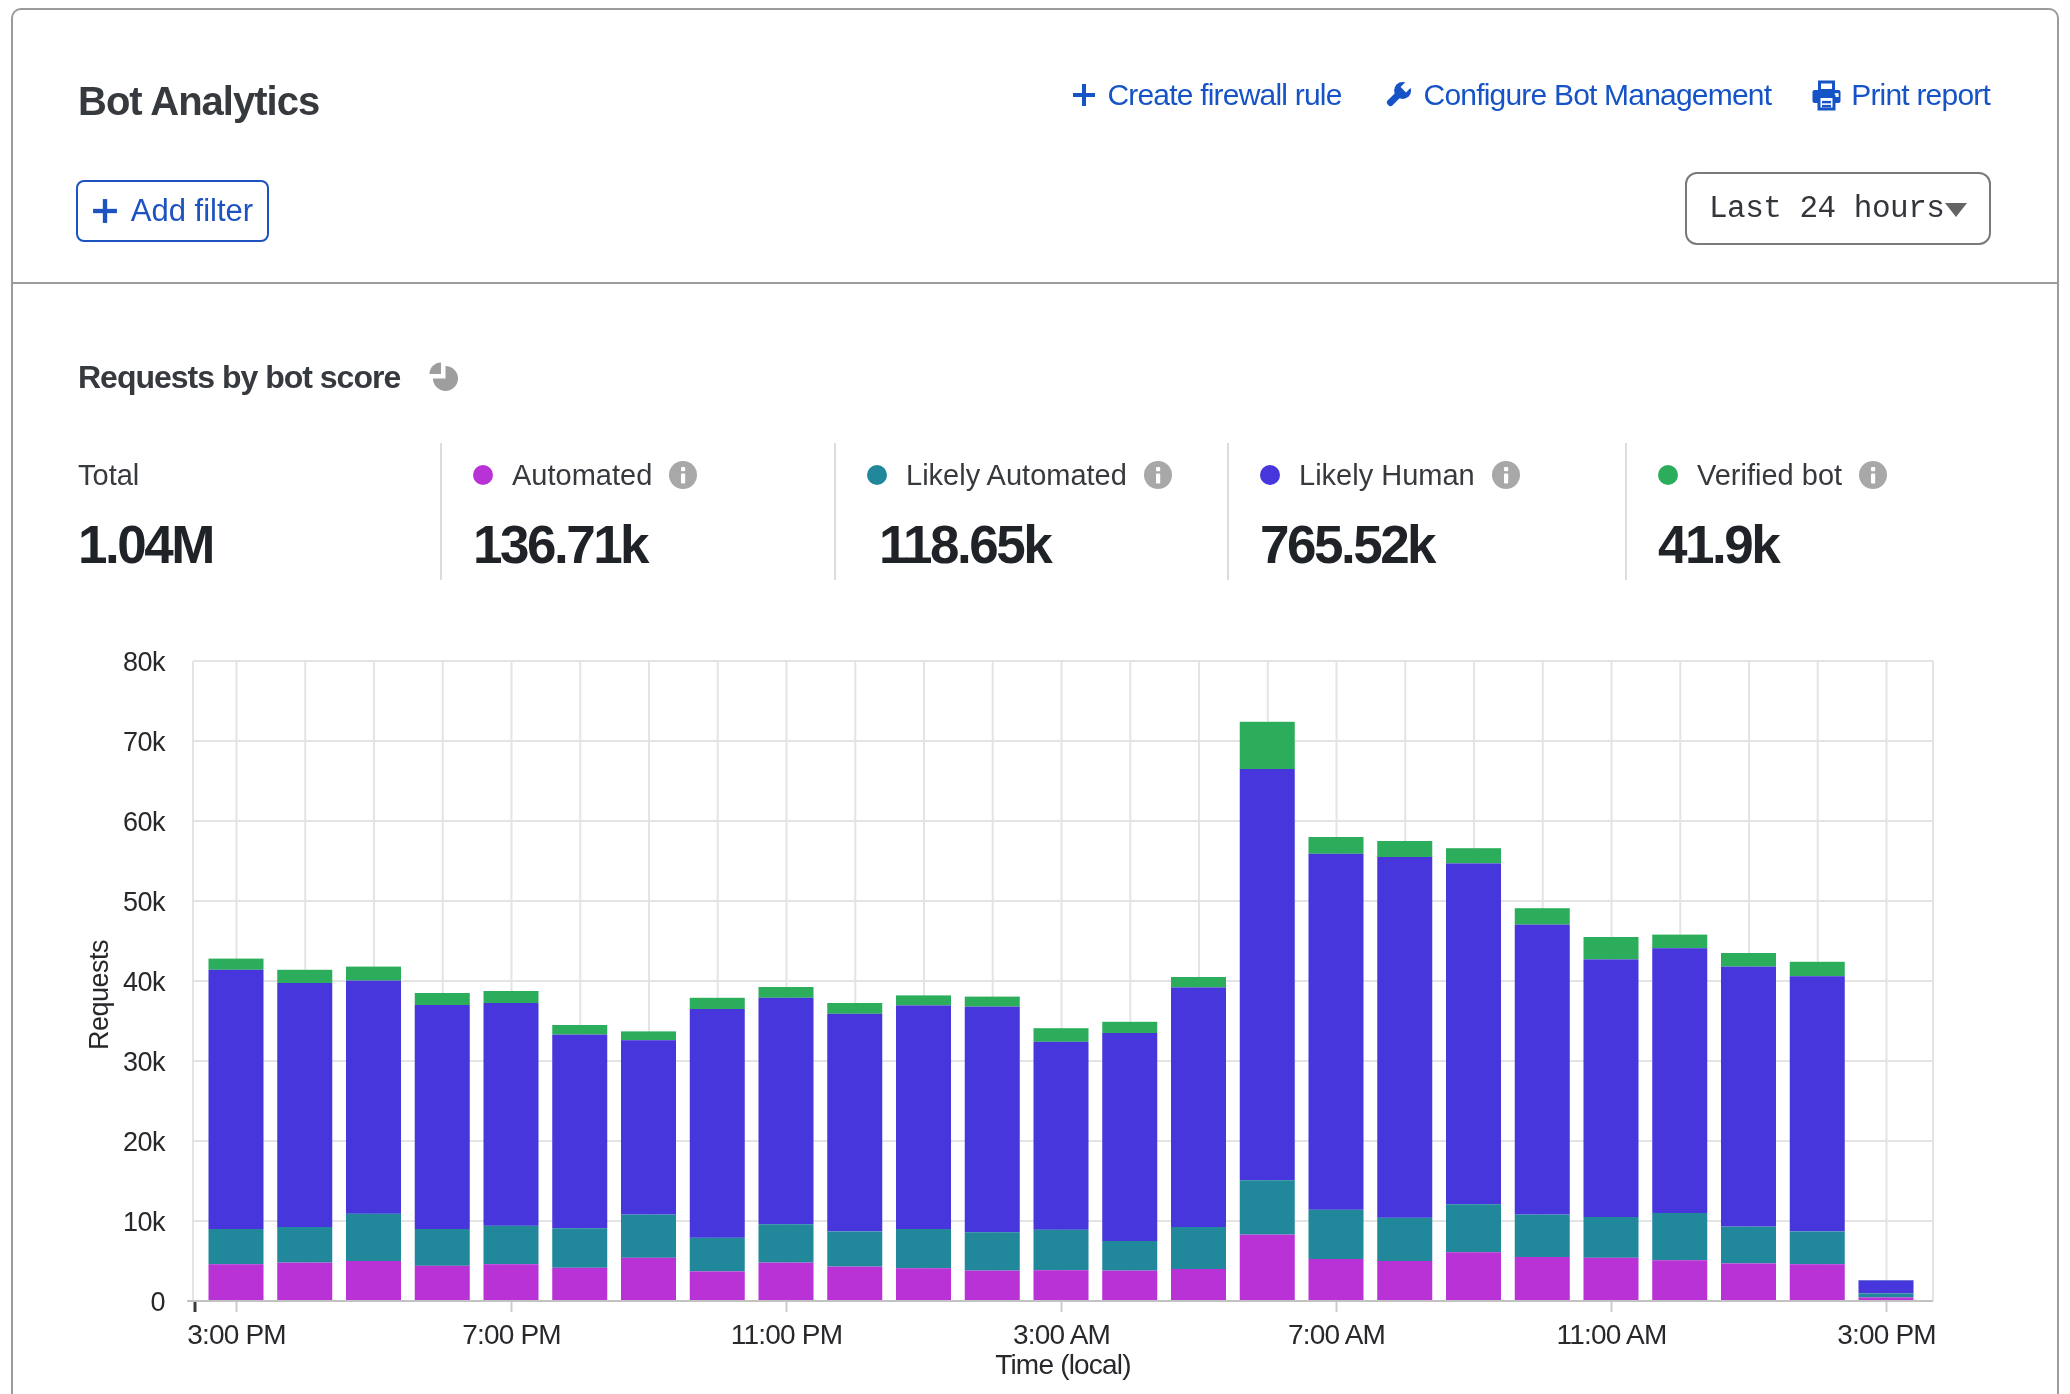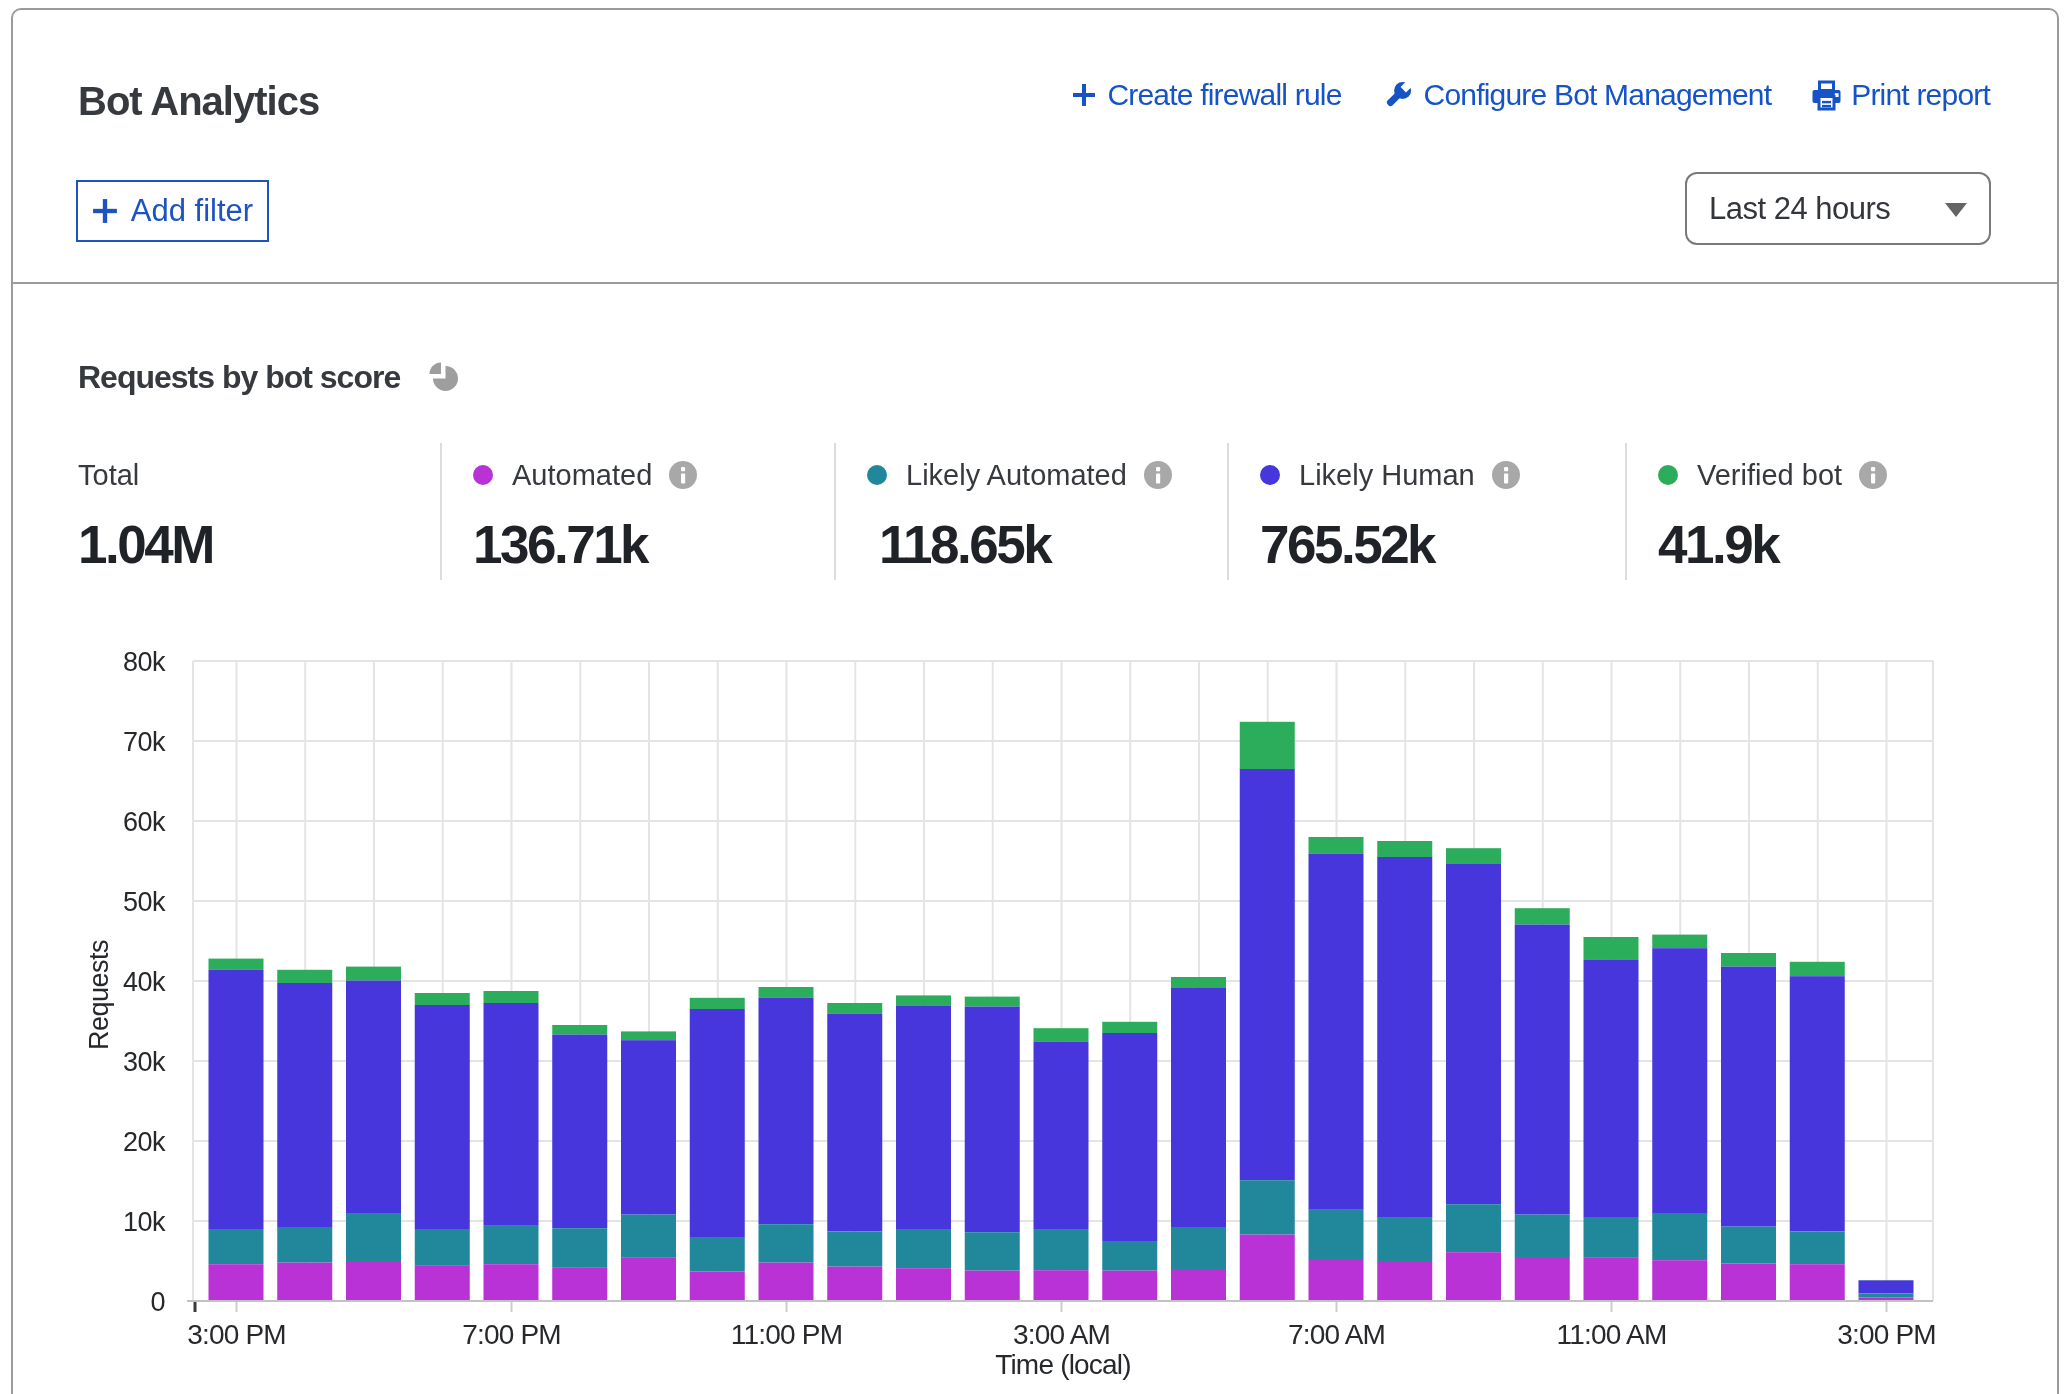--- a/index.html
+++ b/index.html
@@ -33,32 +33,32 @@
           <rect x="8.5" y="2" width="14" height="8.5" fill="none" stroke="#1553c6" stroke-width="3"></rect>
           <rect x="1.5" y="10" width="28" height="13" rx="2" fill="#1553c6"></rect>
           <rect x="23.8" y="13.2" width="3.8" height="3.8" fill="#fff"></rect>
           <rect x="8" y="16.5" width="15" height="12.5" fill="#fff" stroke="#1553c6" stroke-width="3"></rect>
           <rect x="11" y="20.9" width="9" height="2.4" fill="#1553c6"></rect>
           <rect x="11" y="24.9" width="9" height="2.4" fill="#1553c6"></rect>
         </svg>
       </span>Print report</span>
 </div>
 
-<div style="position:absolute;left:76px;top:180px;width:193px;height:62px;border:2px solid #1d53c0;border-radius:0;display:flex;align-items:center;justify-content:center;color:#1d53c0;">
+<div style="position:absolute;left:76px;top:180px;width:193px;height:62px;border:2px solid #1d53c0;border-radius:8px;display:flex;align-items:center;justify-content:center;color:#1d53c0;">
   <span style="display:flex;margin-right:13px;">
       <svg width="26" height="26" viewBox="0 0 24 24">
         <rect x="1" y="10" width="22" height="4" fill="#1d53c0"></rect>
         <rect x="10" y="1" width="4" height="22" fill="#1d53c0"></rect>
       </svg>
     </span>
     <span style="font-size:31px;">Add filter</span>
 </div>
 
 <div style="position:absolute;left:1685px;top:172px;width:306px;height:73px;border:2px solid #7a7a7a;border-radius:12px;display:flex;align-items:center;padding-left:22px;">
-  <span style="font-size:31px;letter-spacing:-0.5px;color:#33363b;">Last 24 hours</span>
+  <span style="font-size:31px;letter-spacing:-0.5px;color:#33363b;font-family:Liberation Mono, monospace;">Last 24 hours</span>
   <span style="position:absolute;right:22px;top:29px;width:0;height:0;border-left:11px solid transparent;border-right:11px solid transparent;border-top:14px solid #646464;"></span>
 </div>
 
 <div style="position:absolute;left:78px;top:359px;font-size:32px;font-weight:bold;letter-spacing:-1px;color:#36393d;white-space:nowrap;">Requests by bot score</div>
 <div style="position:absolute;left:429px;top:362px;"><svg width="30" height="30" viewBox="0 0 30 30">
       <path d="M16.5 16.5 L16.5 4 A12.5 12.5 0 1 1 4 16.5 Z" fill="#9e9e9e"></path>
       <path d="M12 12 L0.5 12 A11.5 11.5 0 0 1 12 0.5 Z" fill="#9e9e9e"></path>
     </svg></div>
 
 <div style="position:absolute;left:440px;top:443px;width:2px;height:137px;background:#dcdcdc;"></div>

